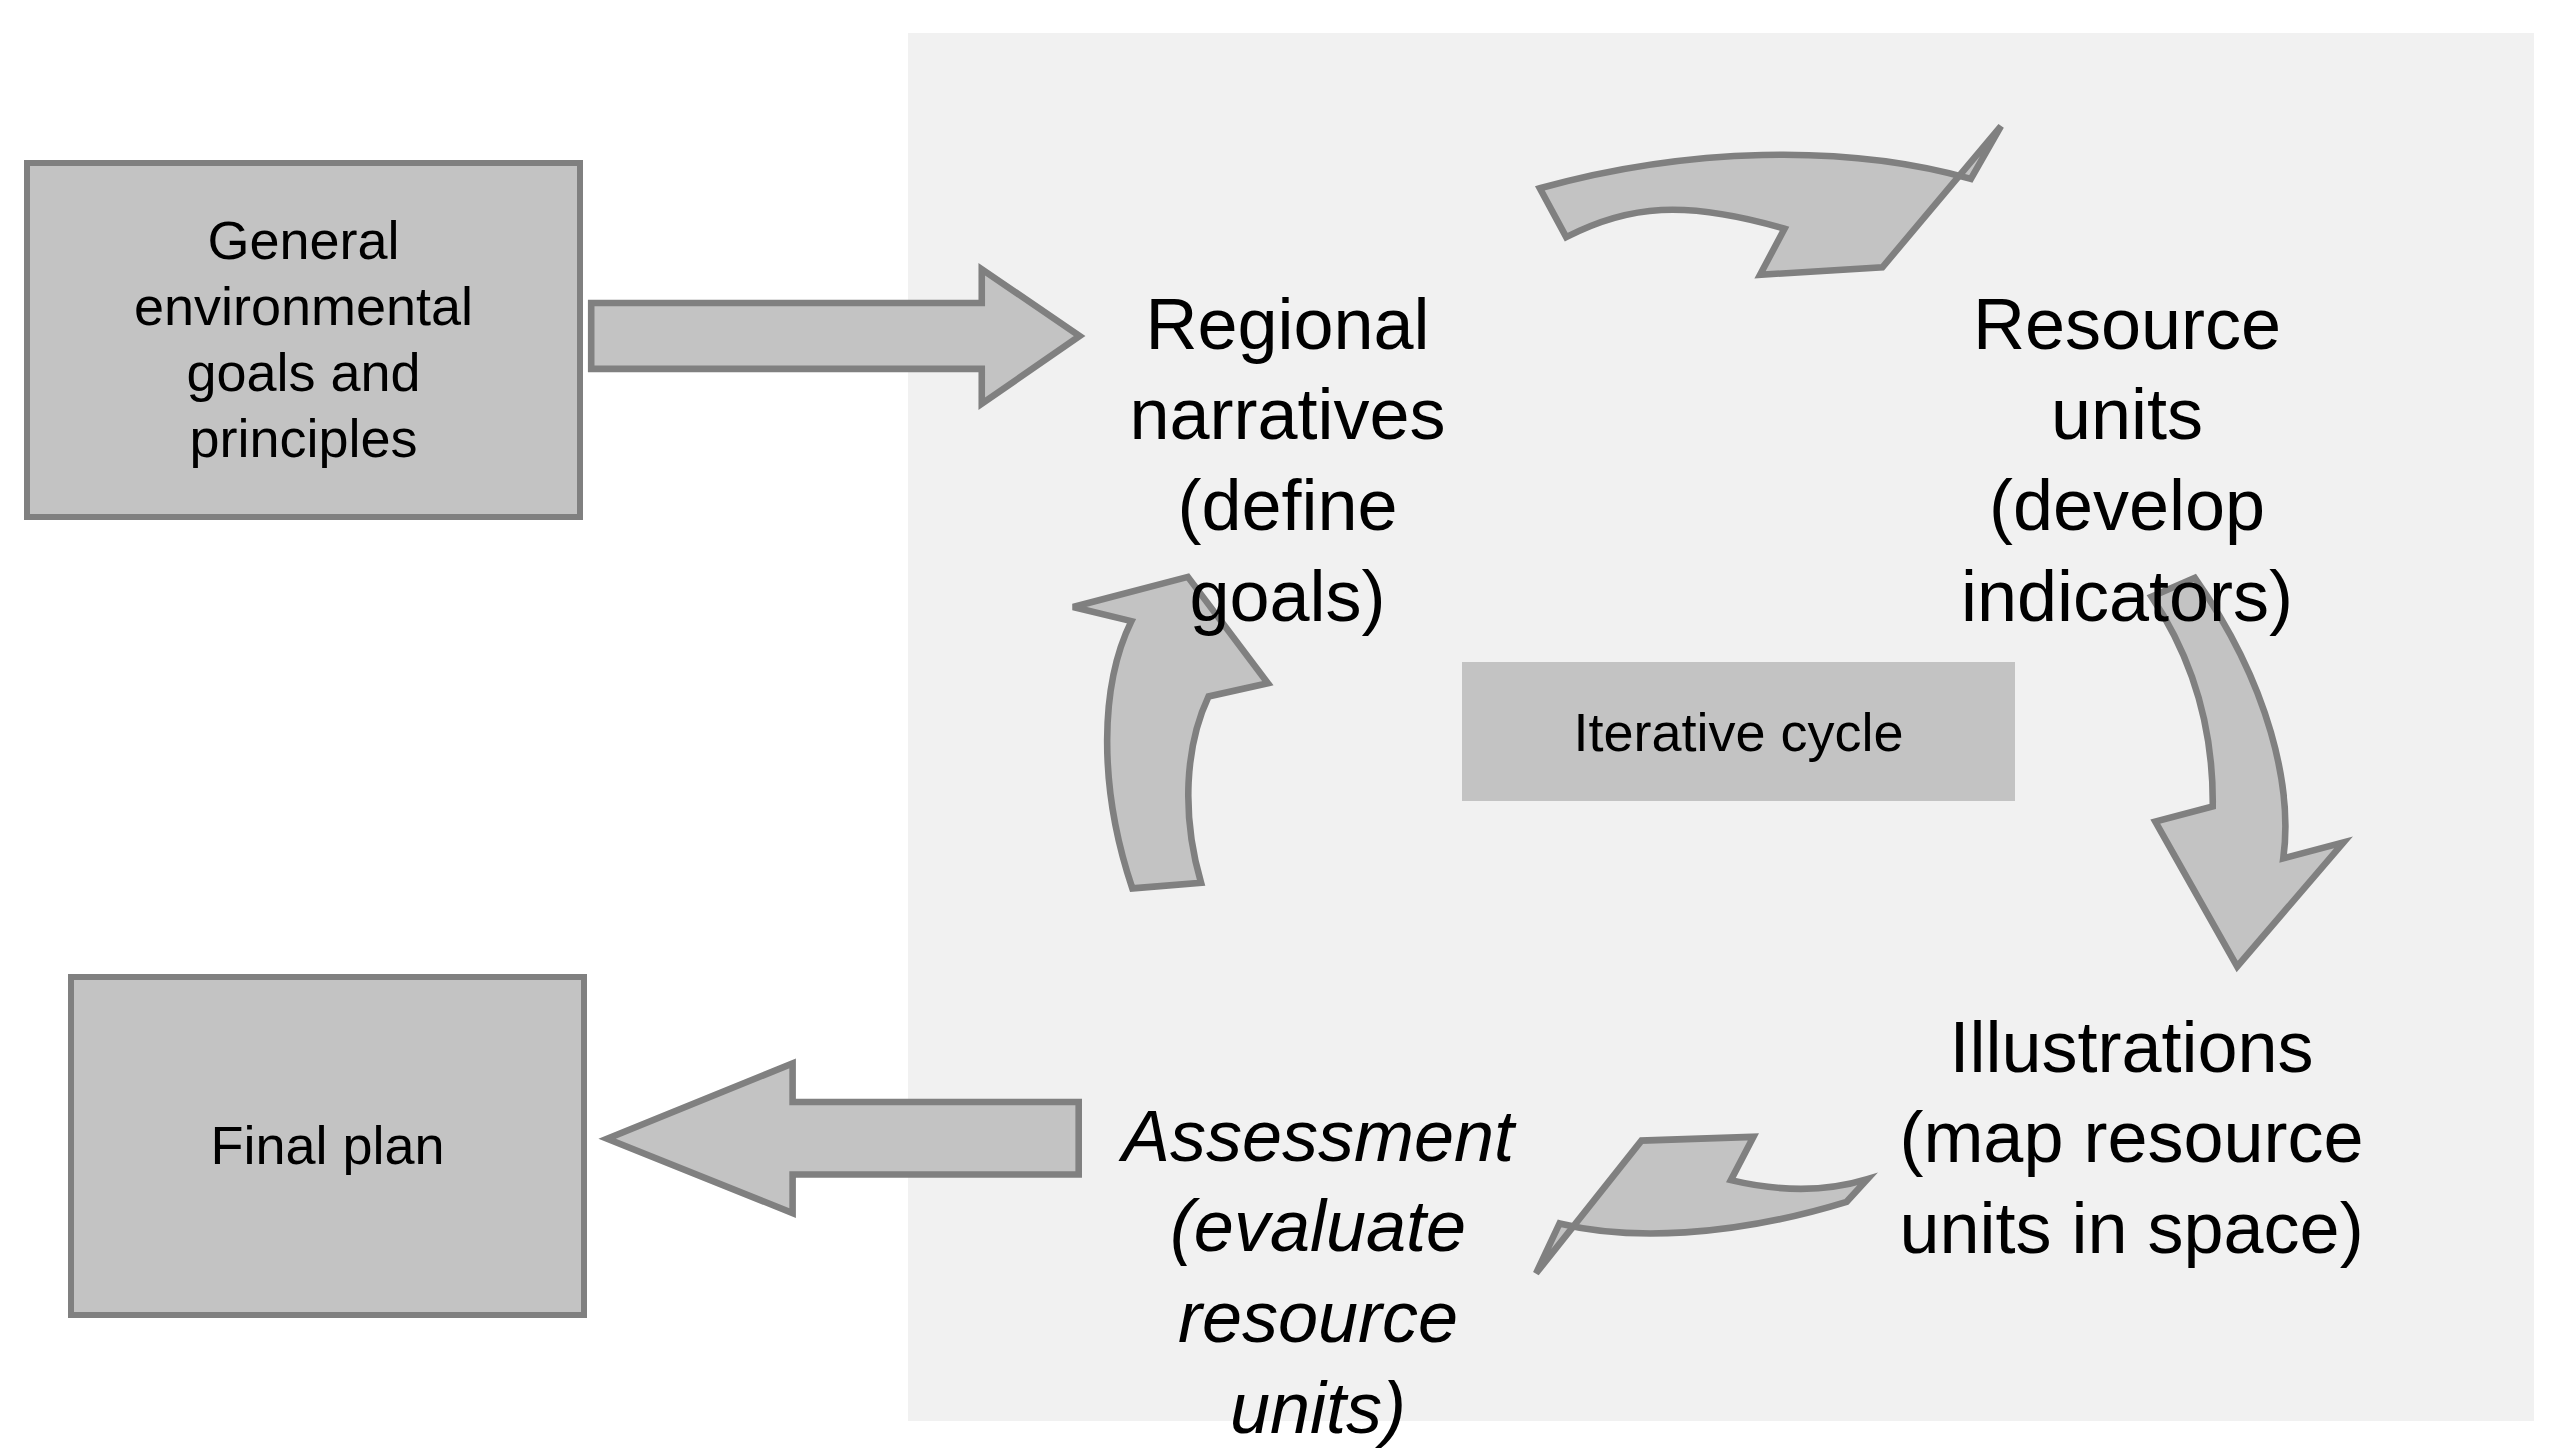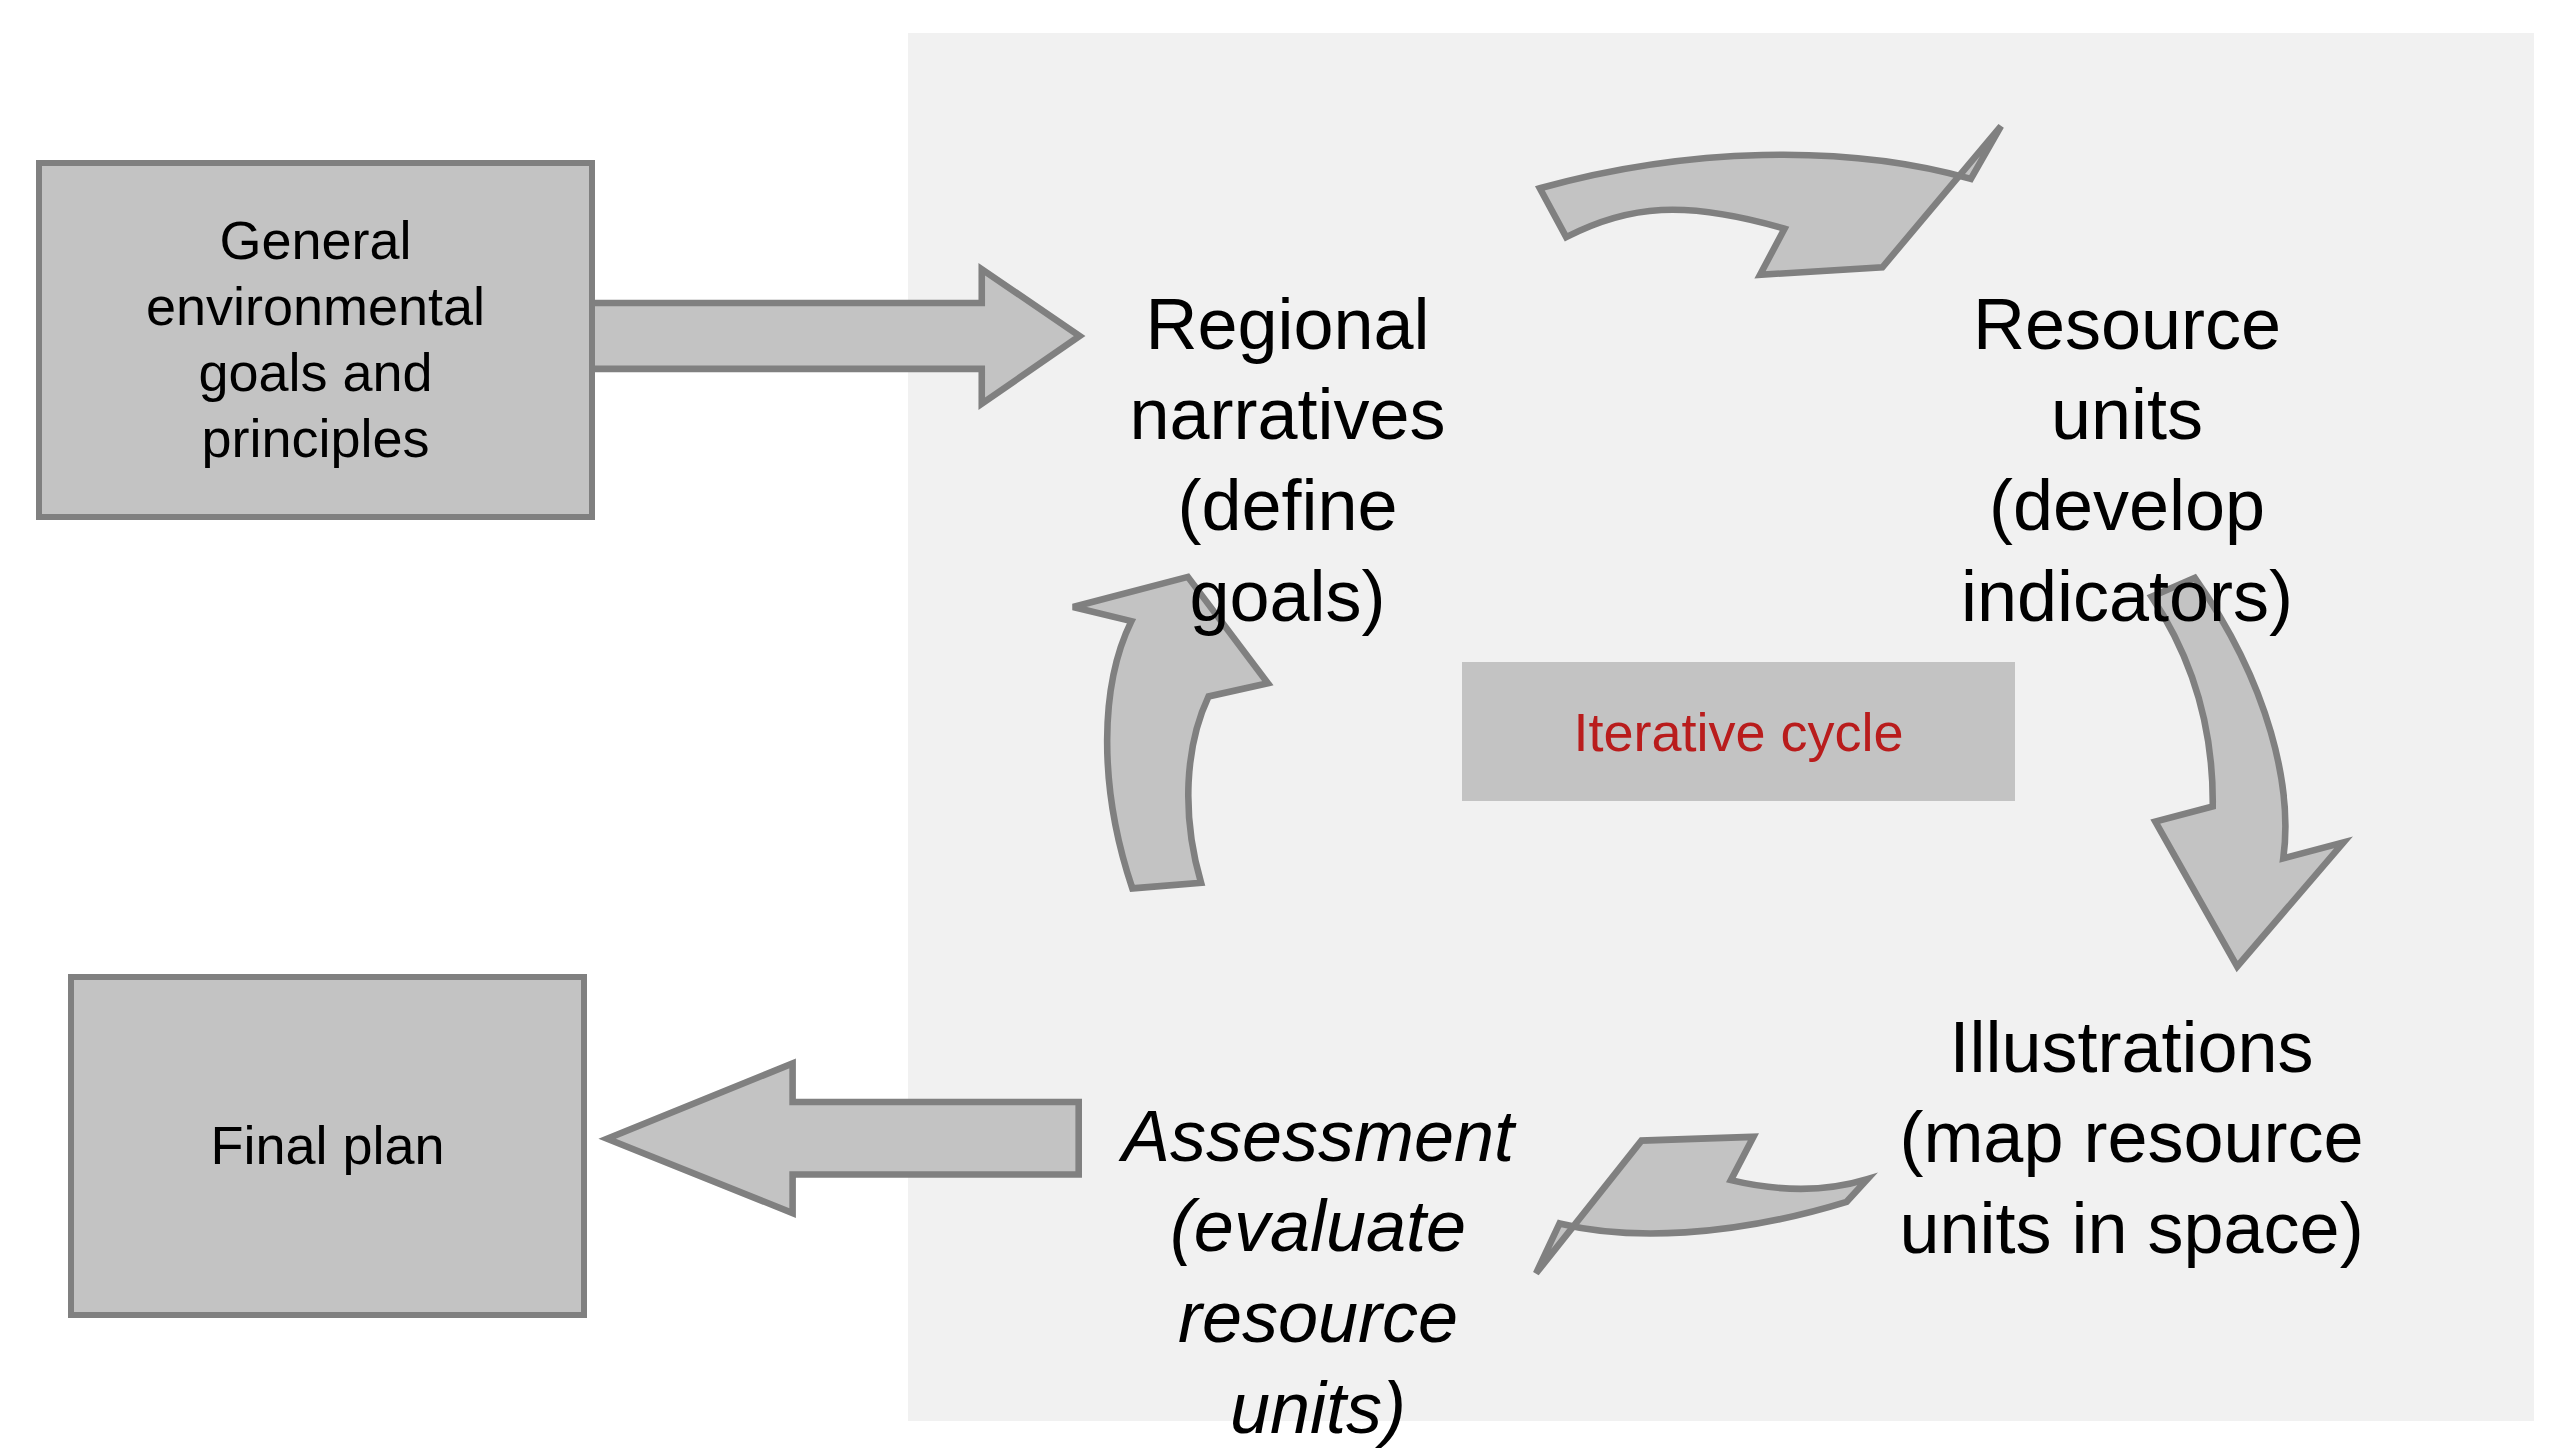--- a/index.html
+++ b/index.html
@@ -33,21 +33,21 @@
     background: #c3c3c3;
     border: 6.6px solid #808080;
     display: flex;
     align-items: center;
     justify-content: center;
     text-align: center;
     color: #000000;
     line-height: 1.22;
   }
   #box-goals {
-    left: 36px;
+    left: 24px;
     top: 160px;
     width: 559px;
     height: 360px;
     font-size: 54px;
     padding: 8px 13px;
   }
   #box-final {
     left: 68px;
     top: 974px;
     width: 519px;
@@ -75,21 +75,21 @@
   #iterative-cycle {
     position: absolute;
     left: 1462px;
     top: 662px;
     width: 553px;
     height: 139px;
     background: #c3c3c3;
     display: flex;
     align-items: center;
     justify-content: center;
-    color: #b91c1c;
+    color: #000000;
     font-size: 54px;
   }
   
   .arrow-layer {
     position: absolute;
     left: 0;
     top: 0;
     width: 2563px;
     height: 1454px;
     pointer-events: none;

